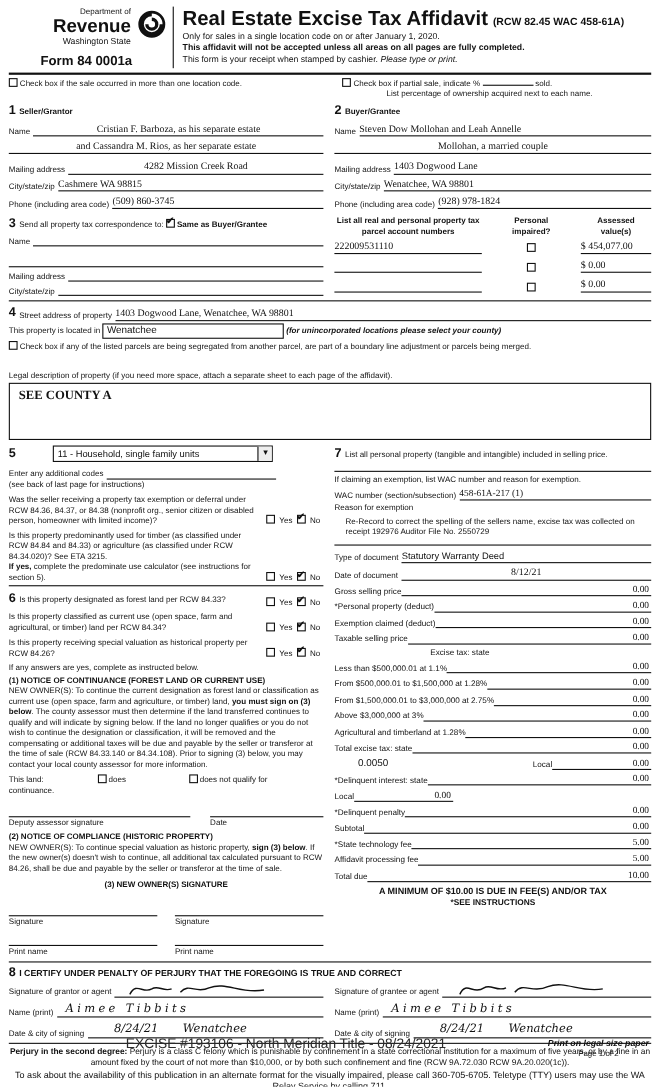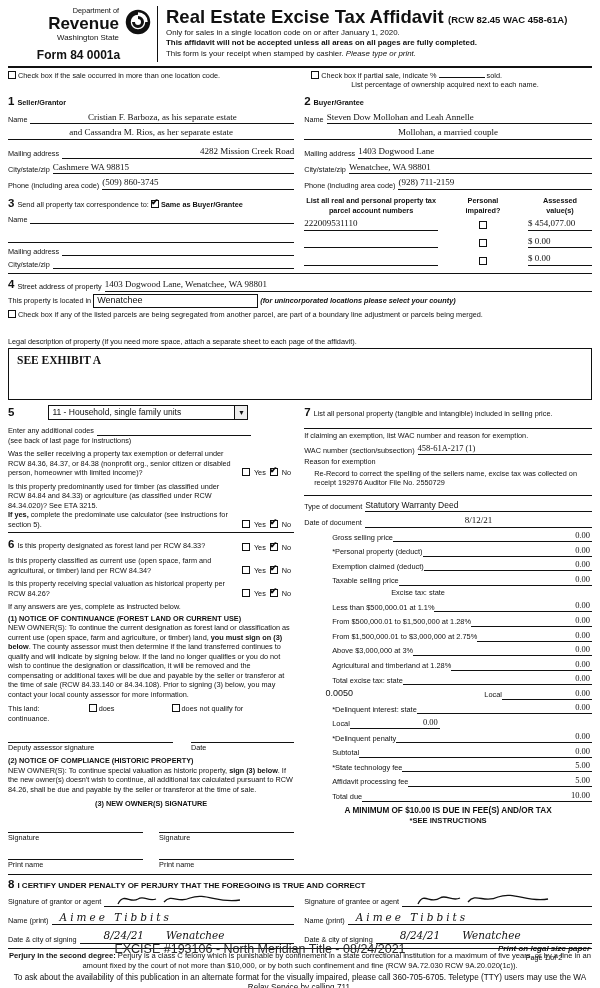--- a/index.html
+++ b/index.html
@@ -21,21 +21,21 @@
   .hdr .logo-col { width:150px; text-align:right; padding-right:8px; border-right:1.5px solid #111; }
   .hdr .title-col { flex:1; padding-left:8px; }
   .yn { white-space:nowrap; margin-left:4px; }
   .yn span { margin:0 3px 0 1px; }
   .qrow { display:flex; justify-content:space-between; align-items:flex-end; margin-top:4px; }
   .fieldline { display:flex; align-items:flex-end; margin-top:3px; }
   .fieldline .fl { white-space:nowrap; padding-right:3px; }
   .fieldline .fv { flex:1; border-bottom:1px solid #111; min-height:10px; }
   .taxrow { display:flex; align-items:flex-end; margin-top:2.5px; font-size:7.4px; }
   .taxrow .rate { width:70px; text-align:center; font-size:9px; font-family:"Liberation Sans",sans-serif; }
-  .taxrow .tl { flex:0 1 auto; text-align:right; white-space:nowrap;margin-left:28px; }
+  .taxrow .tl { flex:0 1 auto; text-align:right; white-space:nowrap; }
   .taxrow .tv { flex:1; border-bottom:1px solid #111; text-align:right; font-family:"Liberation Serif",serif; font-size:8.5px; padding-right:2px; min-width:38px; }
   .cols { display:flex; gap:10px; }
   .lcol { width:49%; }
   .rcol { flex:1; }
   .sigline { display:flex; align-items:flex-end; margin-top:4px; }
   .sigline .fl { white-space:nowrap; padding-right:3px; }
   .sigline .fv { flex:1; border-bottom:1px solid #111; position:relative; min-height:11px; }
   svg.sig { position:absolute; bottom:-2px; left:10px; }
   .exhibit-box { border:1.5px solid #111; height:52px; padding:4px 8px; margin-top:1px; }
   .dd { border:1.2px solid #111; display:flex; width:200px; height:15px; align-items:center; margin-left:8px; }
@@ -98,21 +98,21 @@
       <div><span class="secnum">1</span><span class="b">Seller/Grantor</span></div>
       <div class="fieldline">
           <span class="fl">Name</span>
           <span class="fv typed" style="text-align:center;">Cristian F. Barboza, as his separate estate</span>
         </div>
       <div class="fieldline">
           <span class="fv typed" style="text-align:center;">and Cassandra M. Rios, as her separate estate</span>
         </div>
       <div class="fieldline" style="margin-top:6px;">
           <span class="fl">Mailing address</span>
-          <span class="fv typed" style="text-align:right;">4282 Mission Creek Road</span>
+          <span class="fv typed" style="text-align:center;">4282 Mission Creek Road</span>
         </div>
       <div class="fieldline">
           <span class="fl">City/state/zip</span>
           <span class="fv typed">Cashmere WA 98815</span>
         </div>
       <div class="fieldline">
           <span class="fl">Phone (including area code)</span>
           <span class="fv typed">(509) 860-3745</span>
         </div>
     </div>
@@ -128,21 +128,21 @@
       <div class="fieldline" style="margin-top:6px;">
           <span class="fl">Mailing address</span>
           <span class="fv typed">1403 Dogwood Lane</span>
         </div>
       <div class="fieldline">
           <span class="fl">City/state/zip</span>
           <span class="fv typed">Wenatchee, WA 98801</span>
         </div>
       <div class="fieldline">
           <span class="fl">Phone (including area code)</span>
-          <span class="fv typed">(928) 711-2159</span>
+          <span class="fv typed">(928) 978-1824</span>
         </div>
     </div>
   </div>
 
   <div class="cols fs7" style="margin-top:6px; border-bottom:1.3px solid #111; padding-bottom:4px;">
     <div class="lcol">
       <div><span class="secnum">3</span><span>Send all property tax correspondence to:</span> <span class="cb ck"></span> <span class="b">Same as Buyer/Grantee</span></div>
       <div class="fieldline">
           <span class="fl">Name</span>
           <span class="fv"></span>
@@ -190,21 +190,21 @@
         <span class="fv typed">1403 Dogwood Lane, Wenatchee, WA 98801</span>
       </div>
     <div style="margin-top:2px;">
       <span>This property is located in</span>
       <span class="county-box" style="font-size:9px;">Wenatchee</span>
       <span class="b i">(for unincorporated locations please select your county)</span>
     </div>
     <div style="margin-top:2px;"><span class="cb"></span> <span>Check box if any of the listed parcels are being segregated from another parcel, are part of a boundary line adjustment or parcels being merged.</span></div>
     <div style="margin-top:18px;">Legal description of property (if you need more space, attach a separate sheet to each page of the affidavit).</div>
     <div class="exhibit-box">
-      <span style="font-family:'Liberation Serif',serif; font-size:11.5px; font-weight:bold;">SEE EXHIBIT A</span>
+      <span style="font-family:'Liberation Serif',serif; font-size:11.5px; font-weight:bold;">SEE COUNTY A</span>
     </div>
   </div>
 
   <div class="cols fs7" style="margin-top:5px;">
 
     <div class="lcol">
       <div class="row" style="align-items:center;">
         <span class="secnum">5</span>
         <span class="dd">
           <span class="ddtext">11 - Household, single family units</span>

